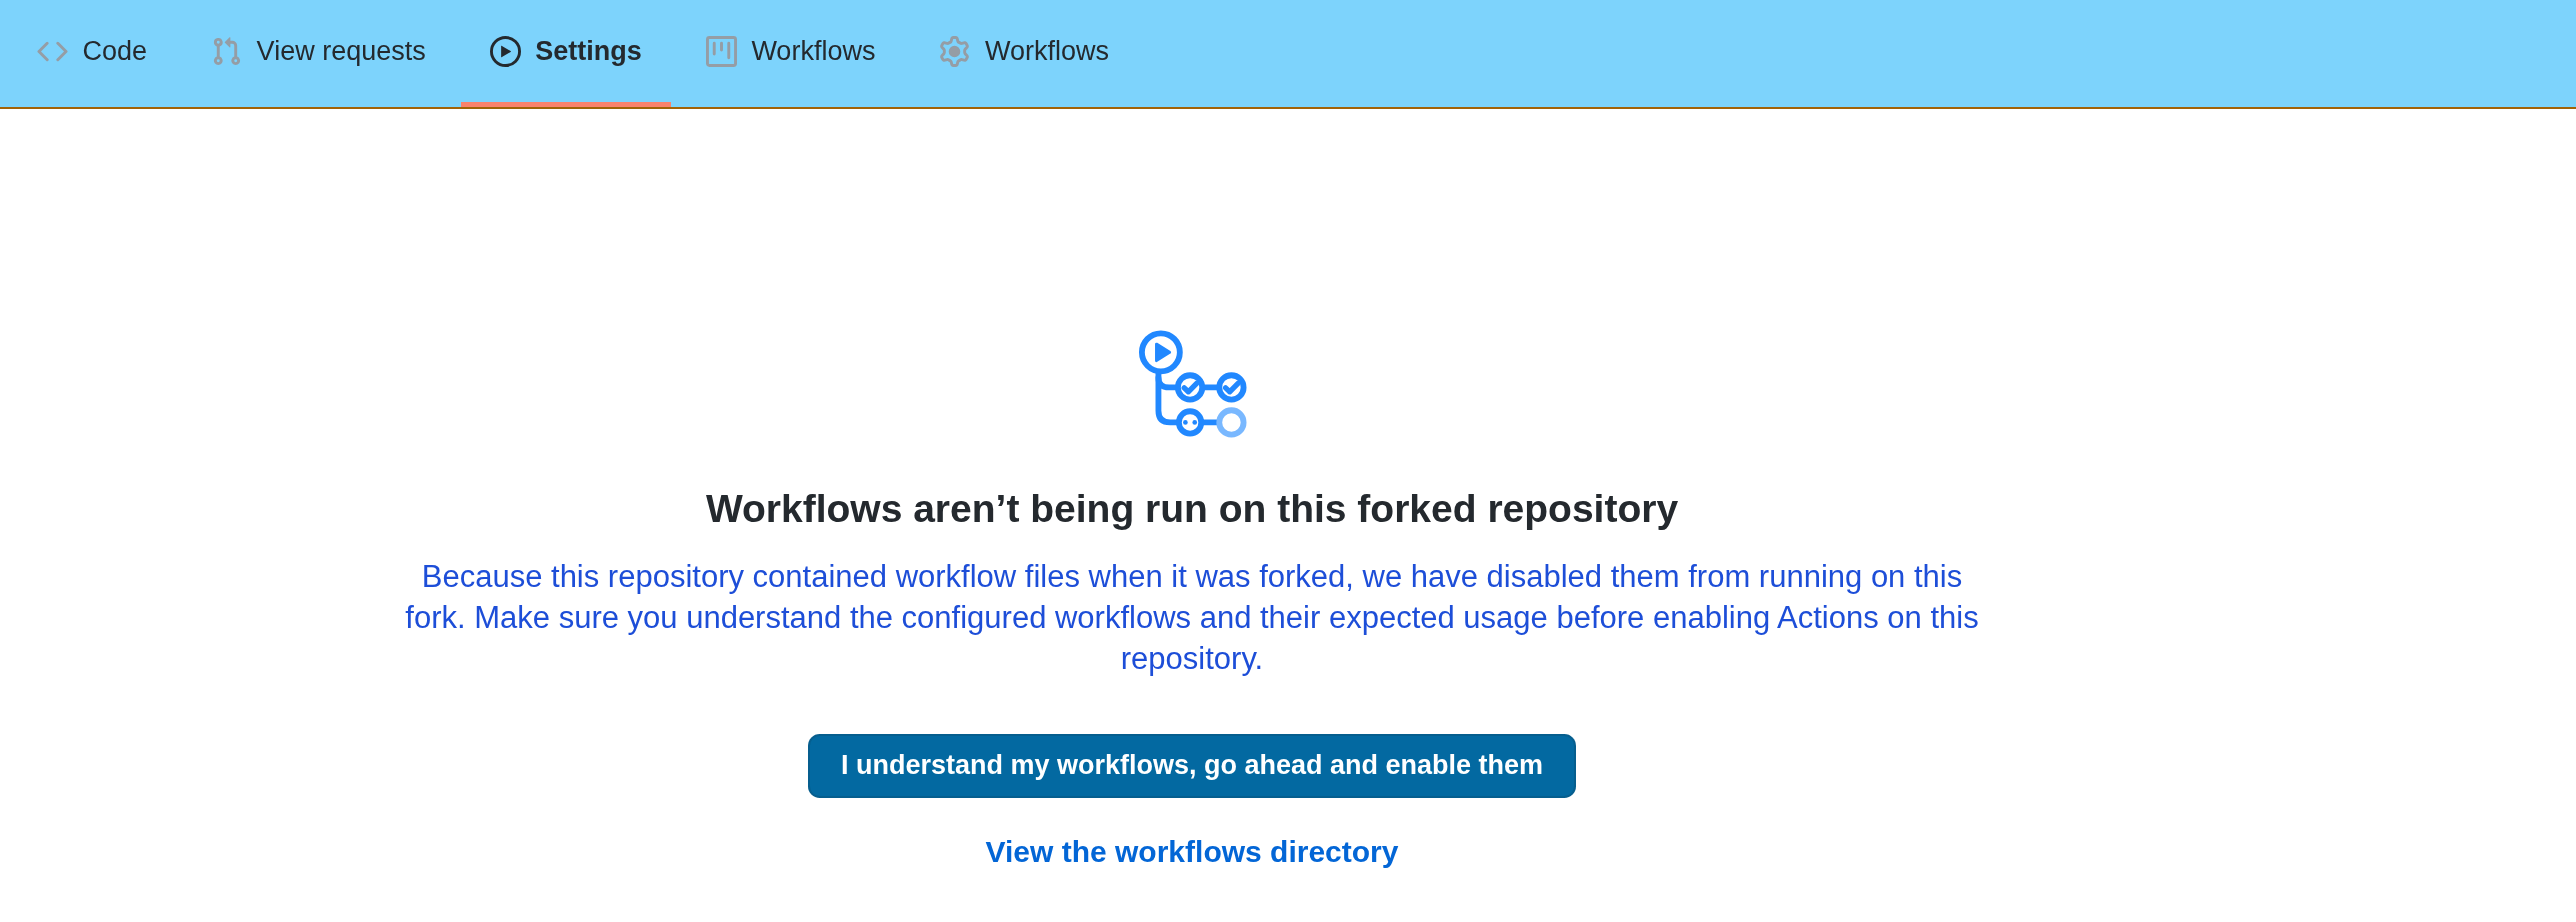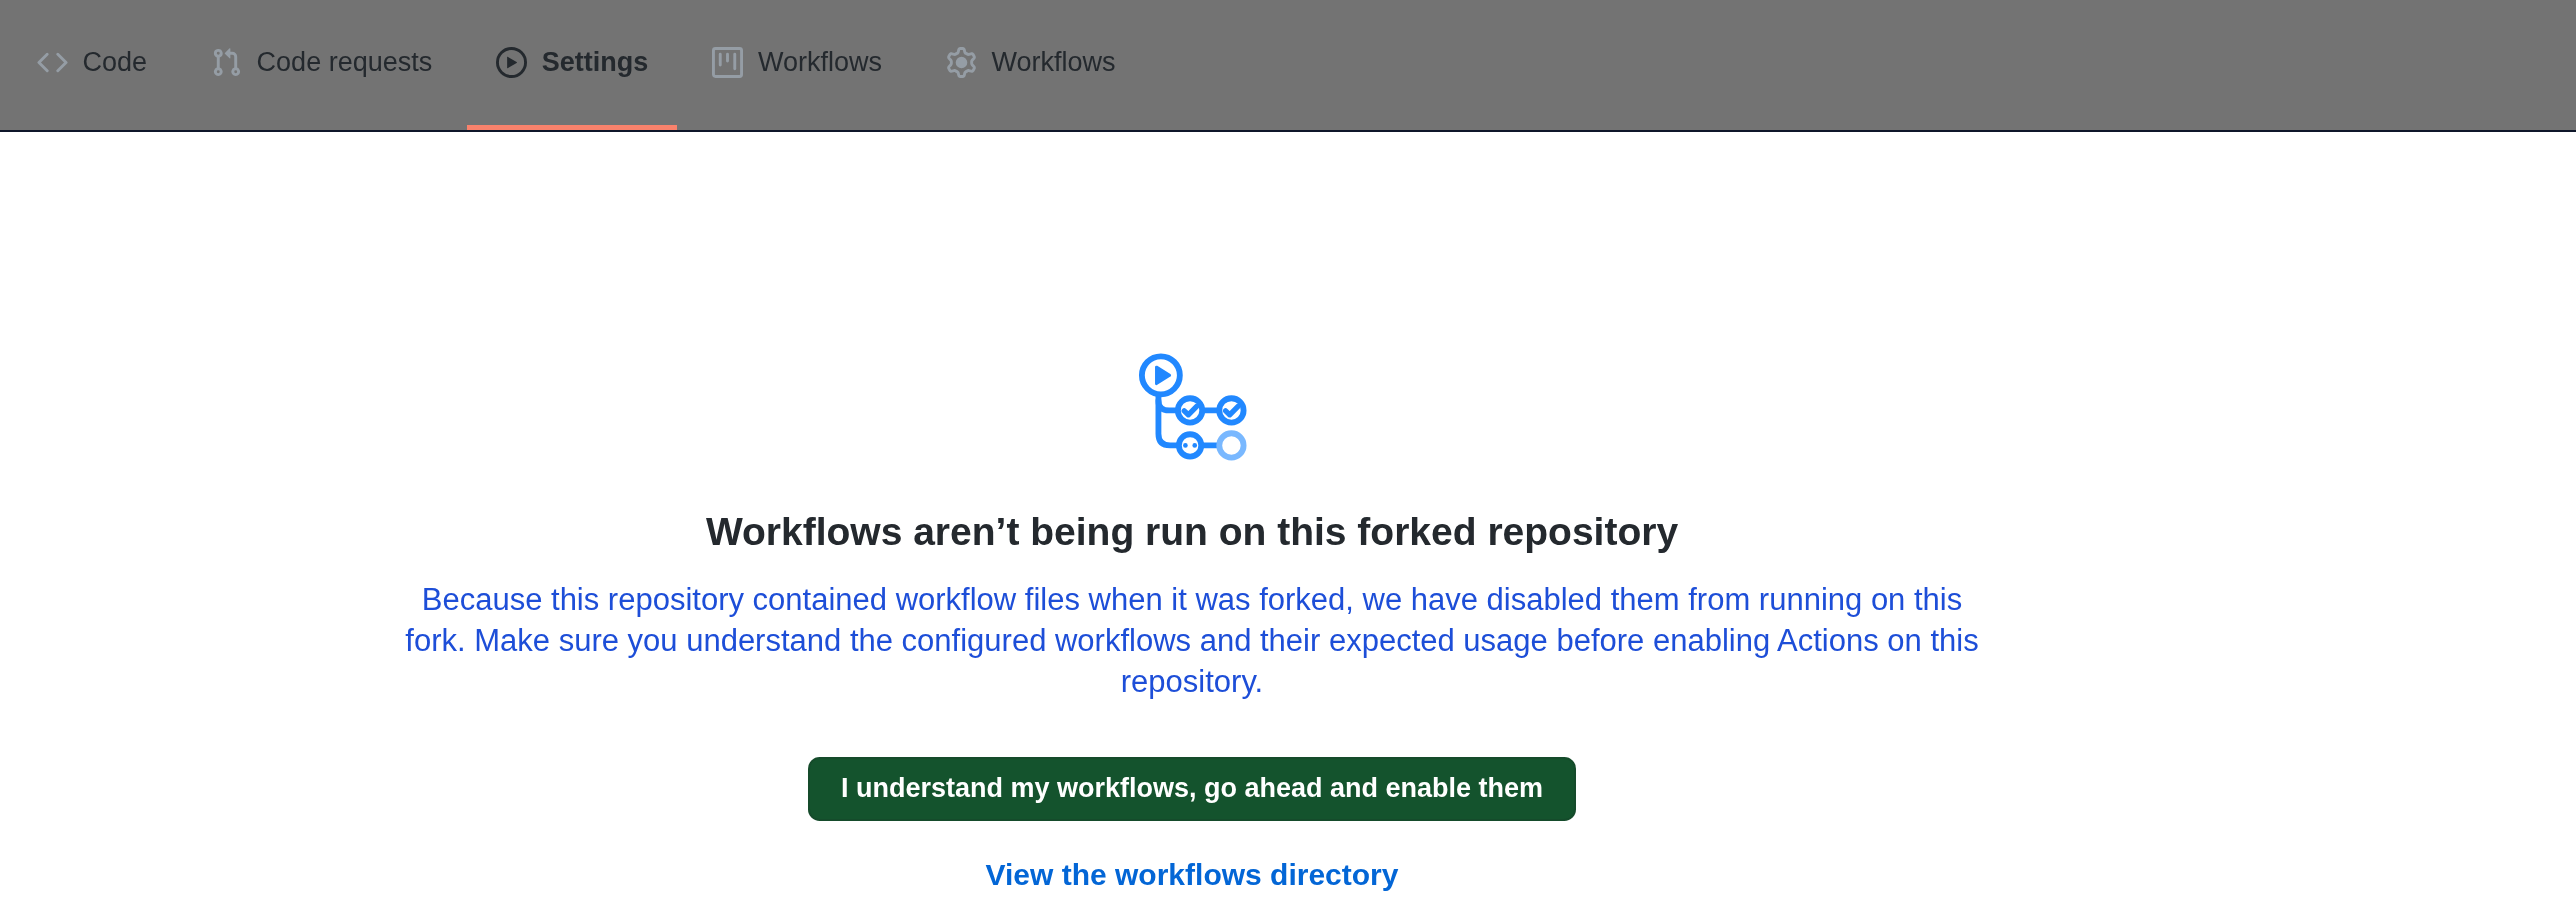--- a/index.html
+++ b/index.html
@@ -6,23 +6,23 @@
   html, body {
     margin: 0; padding: 0;
     width: 2576px; height: 923px;
     background: #ffffff;
     font-family: "Liberation Sans", "DejaVu Sans", sans-serif;
     color: #24292e;
     overflow: hidden;
   }
   
   .repo-nav {
-    height: 132px;
-    background: #737373;
-    border-bottom: 2px solid #0f172a;
+    height: 109px;
+    background: #7dd3fc;
+    border-bottom: 2px solid #a16207;
     display: flex;
     align-items: stretch;
     padding: 0 7.8px;
   }
   .tab {
     display: flex;
     align-items: center;
     gap: 14.7px;
     padding: 0 29px;
     margin-right: 5.9px;
@@ -54,21 +54,21 @@
   .bs-desc {
     margin: 23.5px auto 0 auto;
     max-width: 1603px;
     font-size: 31px;
     line-height: 41px;
     color: #1d4ed8;
   }
   .bs-button {
     margin-top: 55px;
     display: inline-block;
-    background: #14532d;
+    background: #0369a1;
     color: #ffffff;
     font-family: inherit;
     font-size: 27px;
     font-weight: 700;
     line-height: 1;
     padding: 16.6px 31px;
     border: 2px solid rgba(27,31,35,0.15);
     border-radius: 11.7px;
     cursor: pointer;
   }
@@ -91,21 +91,21 @@
     <svg class="octicon" viewBox="0 0 16 16">
       <path d="M4.72 3.22a.75.75 0 011.06 1.06L2.06 8l3.72 3.72a.75.75 0 11-1.06 1.06L.47 8.53a.75.75 0 010-1.06l4.25-4.25zm6.56 0a.75.75 0 10-1.06 1.06L13.94 8l-3.72 3.72a.75.75 0 101.06 1.06l4.25-4.25a.75.75 0 000-1.06l-4.25-4.25z"></path>
     </svg>
     <span>Code</span>
   </div>
 
   <div class="tab">
     <svg class="octicon" viewBox="0 0 16 16">
       <path d="M7.177 3.073L9.573.677A.25.25 0 0110 .854v4.792a.25.25 0 01-.427.177L7.177 3.427a.25.25 0 010-.354zM3.75 2.5a.75.75 0 100 1.5.75.75 0 000-1.5zm-2.25.75a2.25 2.25 0 113 2.122v5.256a2.251 2.251 0 11-1.5 0V5.372A2.25 2.25 0 011.5 3.25zM11 2.5h-1V4h1a1 1 0 011 1v5.628a2.251 2.251 0 101.5 0V5A2.5 2.5 0 0011 2.5zm1 10.25a.75.75 0 111.5 0 .75.75 0 01-1.5 0zM3.75 12a.75.75 0 100 1.5.75.75 0 000-1.5z"></path>
     </svg>
-    <span>Code requests</span>
+    <span>View requests</span>
   </div>
 
   <div class="tab active">
     <svg class="octicon" viewBox="0 0 16 16">
       <path d="M8 0a8 8 0 100 16A8 8 0 008 0zM1.5 8a6.5 6.5 0 1113 0 6.5 6.5 0 01-13 0zm4.879-2.773l4.264 2.559a.25.25 0 010 .428l-4.264 2.559A.25.25 0 015.75 10.559V5.442a.25.25 0 01.629-.215z"></path>
     </svg>
     <span>Settings</span>
   </div>
 
   <div class="tab">

